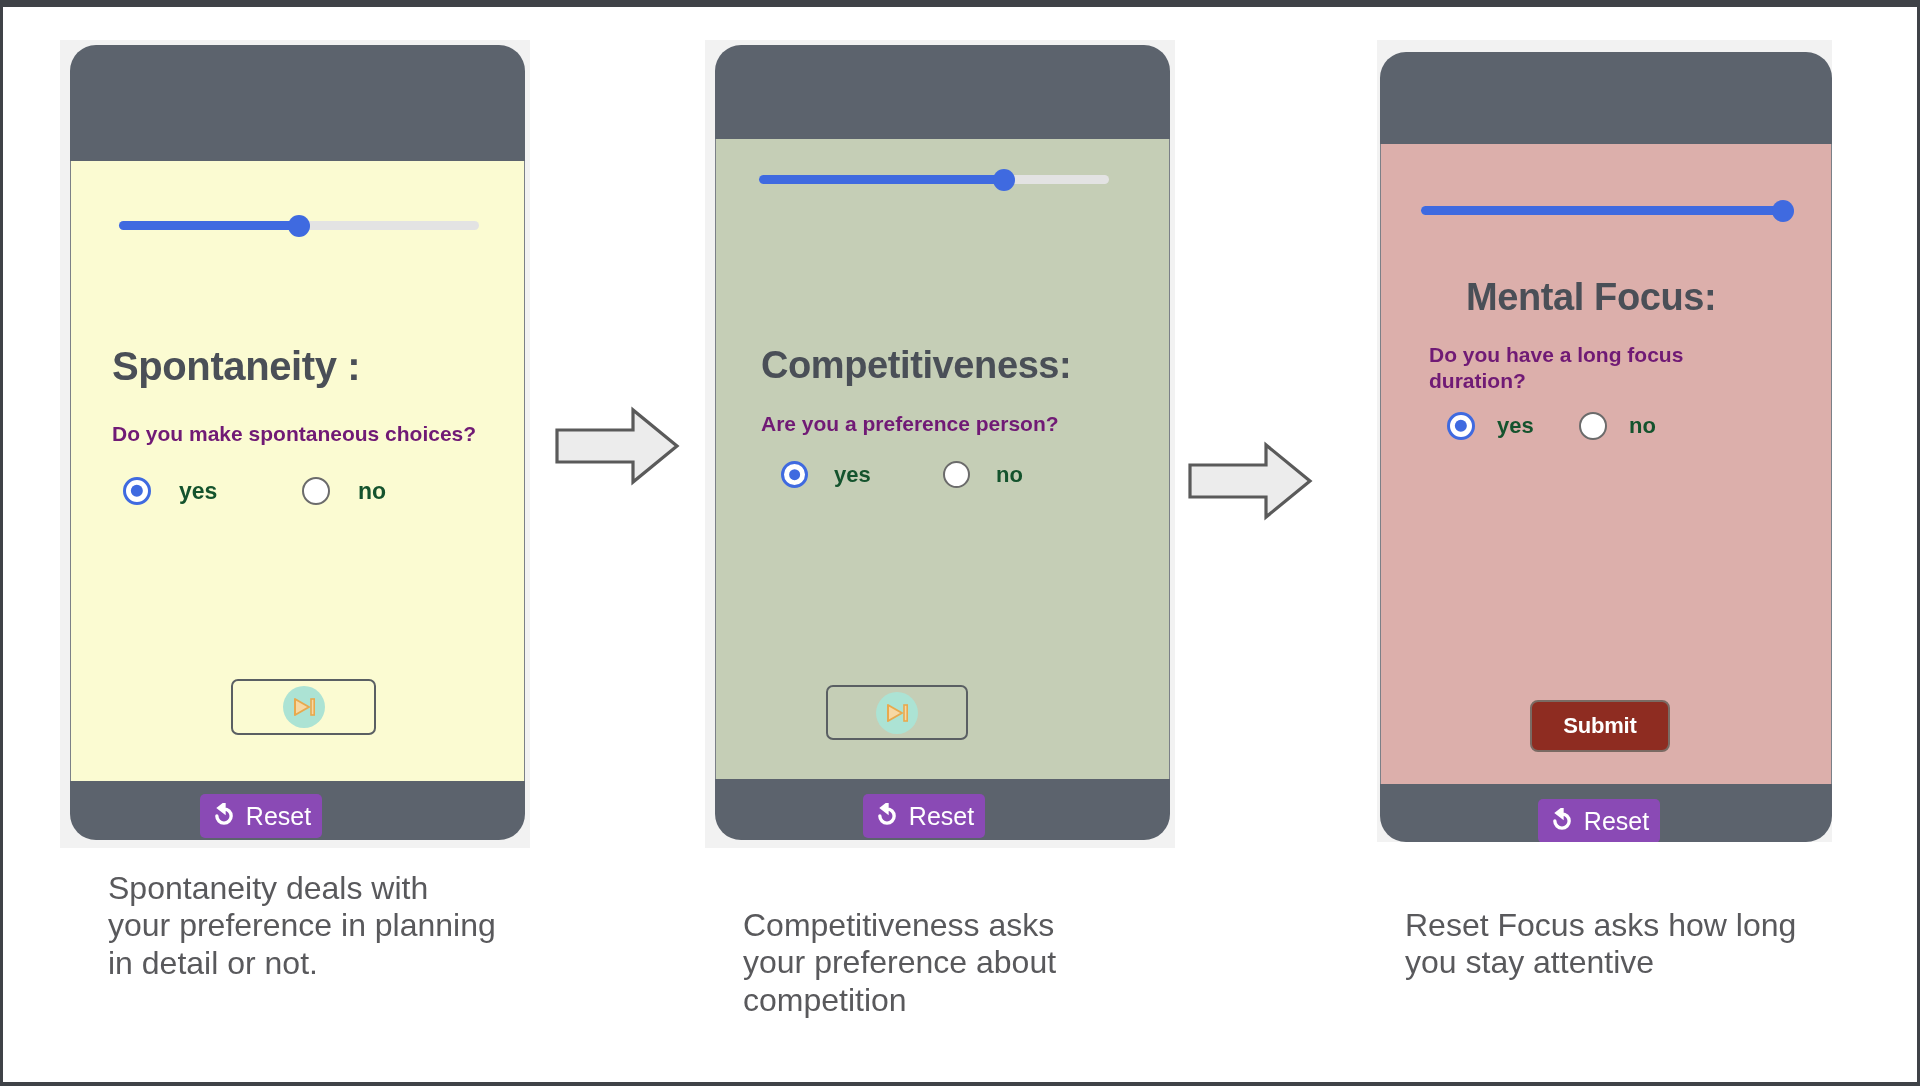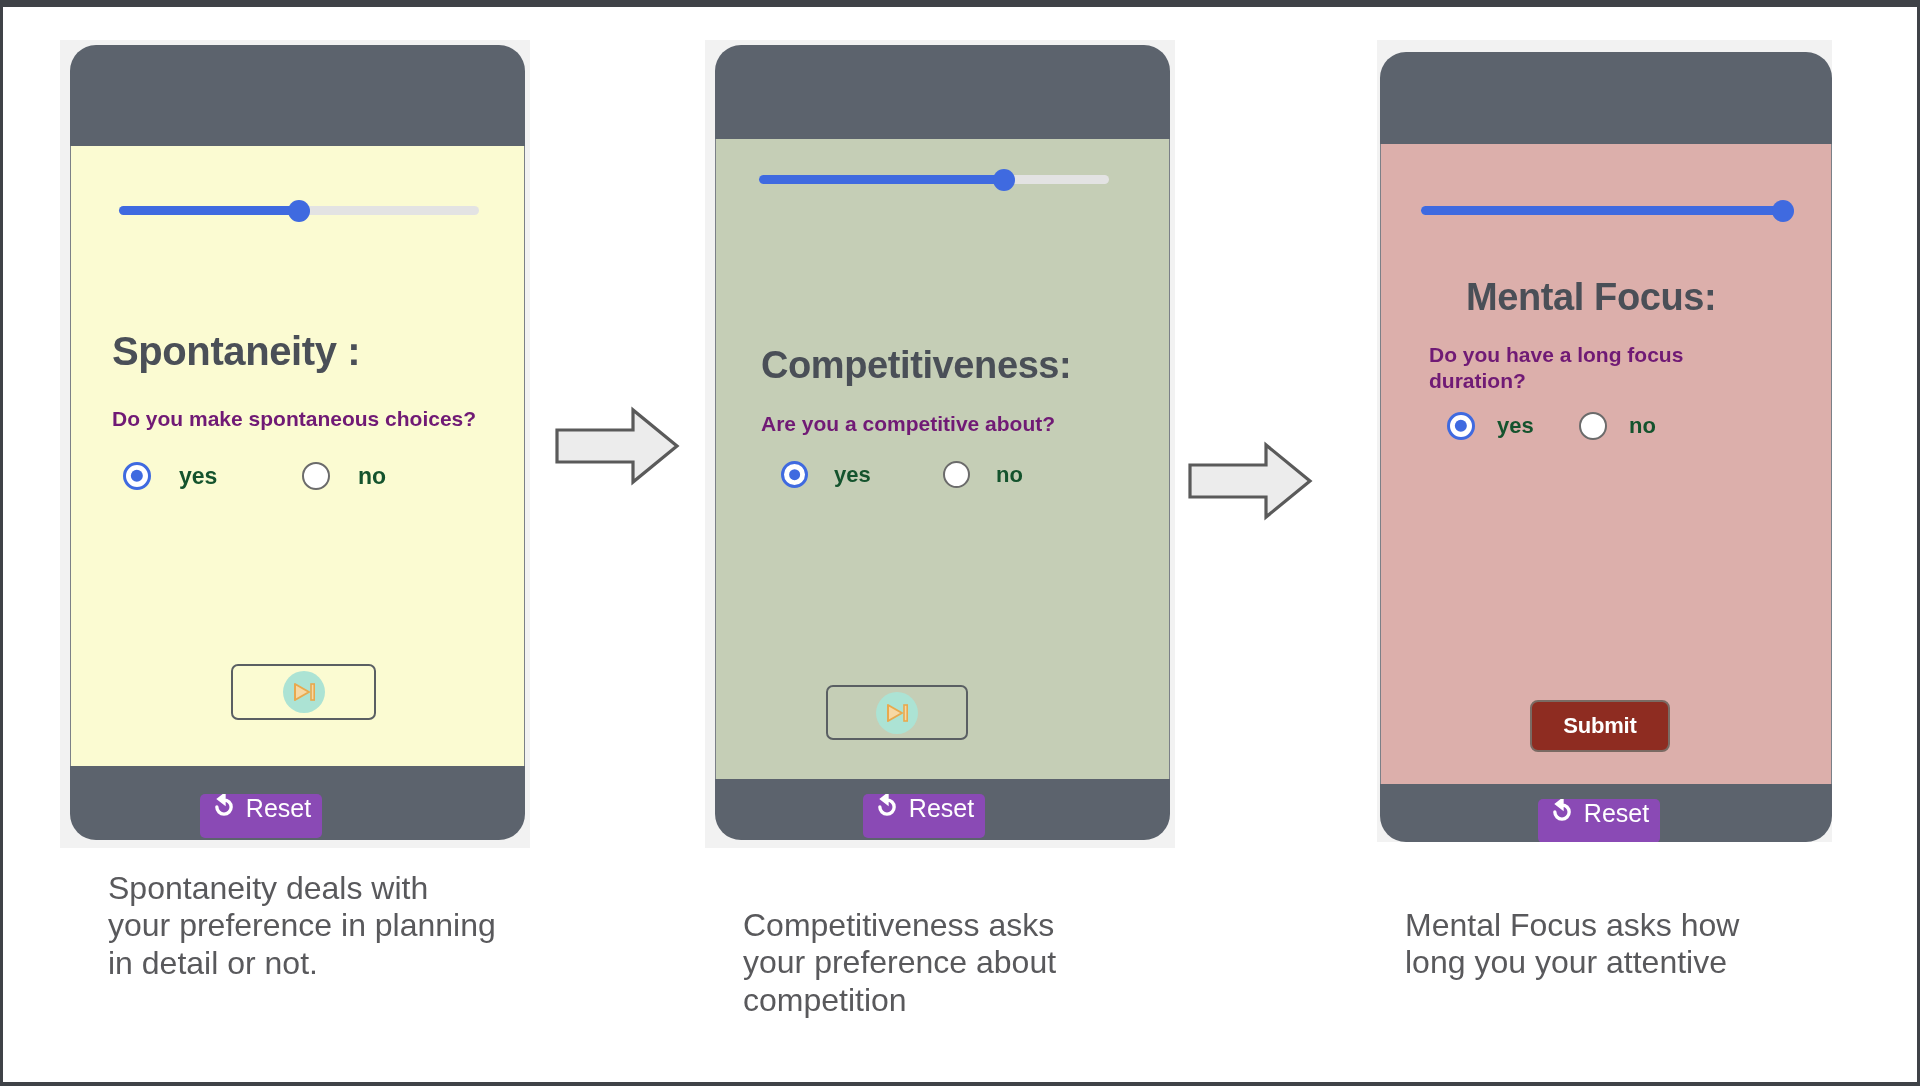--- a/index.html
+++ b/index.html
@@ -170,20 +170,21 @@
     letter-spacing: -0.2px;
   }
 
   
   .reset-btn {
     position: absolute;
     box-sizing: border-box;
     background: #8a4ab5;
     border-radius: 5px;
     display: flex;
+    align-items: center;
     justify-content: center;
     gap: 9px;
     color: #ffffff;
     font-size: 25px;
     padding: 0 14px;
   }
   .reset-icon { flex: none; display: block; }
 
   
   .arrow { position: absolute; }
@@ -200,21 +201,21 @@
 </head>
 <body>
 
 <div id="frame">
 
   <div class="phone" style="left:57px; top:33px; width:470px; height:808px;">
     <div class="phone-shadowpad"></div>
 
     <div class="phone-body" style="left:10px; top:5px; width:455px; height:795px;">
 
-      <div class="phone-screen" style="top:101px; height:620px; background:#fbfbd2;">
+      <div class="phone-screen" style="top:116px; height:620px; background:#fbfbd2;">
 
         <div class="slider" style="left:48px; top:60px; width:360px;">
           <div class="slider-track"></div>
           <div class="slider-fill" style="width:50%;"></div>
           <div class="slider-thumb" style="left:50%;"></div>
         </div>
 
         <div class="q-title" style="left:41px; top:183px; font-size:40px;">Spontaneity :</div>
 
         <div class="q-sub" style="left:41px; top:260px; width:370px; font-size:21px;">Do you make spontaneous choices?</div>
@@ -266,21 +267,21 @@
       <div class="phone-screen" style="top:94px; height:640px; background:#c5ceb6;">
 
         <div class="slider" style="left:43px; top:36px; width:350px;">
           <div class="slider-track"></div>
           <div class="slider-fill" style="width:70%;"></div>
           <div class="slider-thumb" style="left:70%;"></div>
         </div>
 
         <div class="q-title" style="left:45px; top:205px; font-size:38px;">Competitiveness:</div>
 
-        <div class="q-sub" style="left:45px; top:272px; width:380px; font-size:21px;">Are you a competitive about?</div>
+        <div class="q-sub" style="left:45px; top:272px; width:380px; font-size:21px;">Are you a preference person?</div>
 
         <div class="radio-row" style="left:45px; top:322px; width:360px; height:40px;">
           <div class="radio-opt" style="left:20px; top:0;">
             <span class="radio checked" style="width:27px; height:27px;"></span>
             <span class="radio-label" style="margin-left:26px; font-size:22px;">yes</span>
           </div>
           <div class="radio-opt" style="left:182px; top:0;">
             <span class="radio" style="width:27px; height:27px;"></span>
             <span class="radio-label" style="margin-left:26px; font-size:22px;">no</span>
           </div>
@@ -350,15 +351,15 @@
       <div class="reset-btn" style="left:158px; top:747px; width:122px; height:44px;">
         <svg class="reset-icon" width="26" height="26" viewBox="0 0 24 24" aria-hidden="true">
           <path d="M12 4.2 V1 L7.4 4.6 12 8.2 V5.4 a6.6 6.6 0 1 1-6.6 6.6" fill="none" stroke="#ffffff" stroke-width="3.1" stroke-linecap="round"></path>
           <path d="M12 1 L12 8.2 L7 4.6 Z" fill="#ffffff"></path>
         </svg>
         <span>Reset</span>
       </div>
     </div>
   </div>
 
-  <div class="caption" style="left:1402px; top:900px; width:400px;">Mental Focus asks how long you your attentive</div>
+  <div class="caption" style="left:1402px; top:900px; width:400px;">Reset Focus asks how long you stay attentive</div>
 
 </div>
 
 </body></html>

